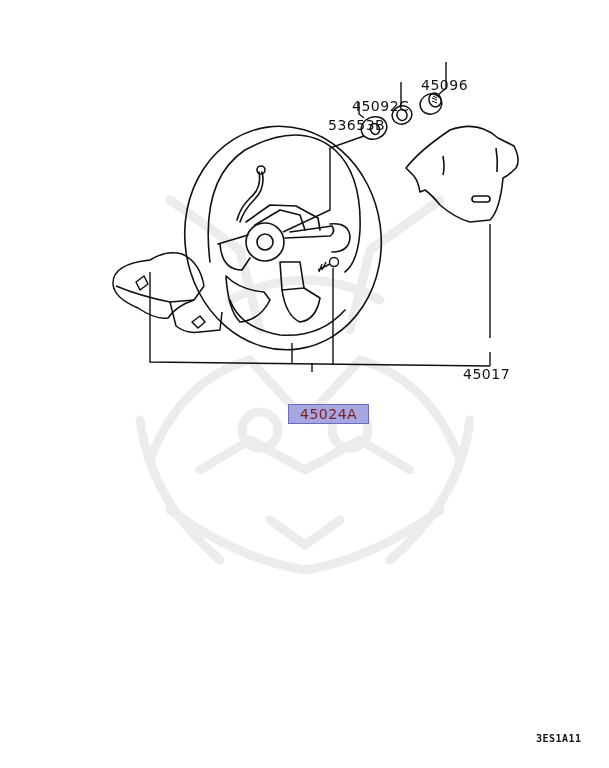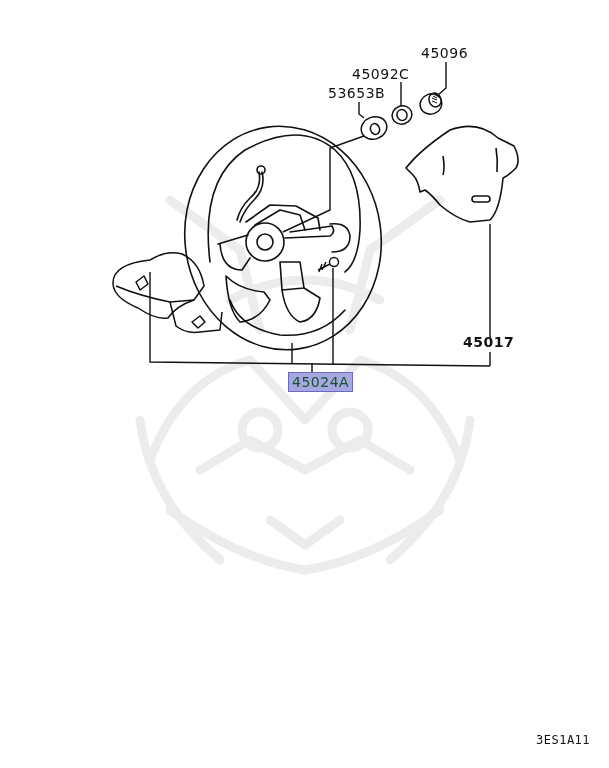--- a/index.html
+++ b/index.html
@@ -1,20 +1,20 @@
 <!DOCTYPE html>
 <html><head>
   <meta charset="utf-8">
   <style>
     html, body { margin: 0; padding: 0; background: #ffffff; }
     body { width: 609px; height: 768px; position: relative; overflow: hidden; font-family: "Liberation Sans", "DejaVu Sans", sans-serif; }
     #canvas { position: absolute; left: 0; top: 0; width: 609px; height: 768px; }
-    .part-label { position: absolute; font-family: "DejaVu Sans", "Liberation Sans", sans-serif; font-size: 14px; color: #111; letter-spacing: 0.5px; line-height: 16px; white-space: nowrap; cursor: pointer; }
-    .part-label.highlight { background: #a6a6e0; border: 1px solid #6b6bc4; color: #14532d; padding: 1px 3px; }
-    .ref-code { position: absolute; font-family: "DejaVu Sans Mono", "Liberation Mono", monospace; font-size: 12px; color: #111; letter-spacing: 0.5px; }
+    .part-label { position: absolute; font-family: "DejaVu Sans", "Liberation Sans", sans-serif; font-size: 14px; color: #111; letter-spacing: 0.5px; line-height: 16px; white-space: nowrap; cursor: pointer; margin-top: 32px; }
+    .part-label.highlight { background: #a6a6e0; border: 1px solid #6b6bc4; color: #7f1d1d; padding: 1px 11px; }
+    .ref-code { position: absolute; font-family: "DejaVu Sans Mono", "Liberation Mono", monospace; font-size: 10px; color: #111; letter-spacing: 0.5px; font-weight: bold; }
   </style>
 </head>
 <body>
 
 <svg id="canvas" viewBox="0 0 609 768" xmlns="http://www.w3.org/2000/svg">
 
   <g fill="none" stroke="#ececec" stroke-width="9" stroke-linejoin="round" stroke-linecap="round">
     <path d="M170 200 L240 250 L260 330"></path>
     <path d="M440 200 L370 250 L350 330"></path>
     <path d="M150 460 Q180 380 250 360 L305 420 L360 360 Q430 380 460 460"></path>
@@ -106,16 +106,16 @@
     <path d="M150 272 L150 362 L490 366"></path>
     <path d="M292 343 L292 363"></path>
     <path d="M333 268 L333 364"></path>
     <path d="M312 363 L312 372"></path>
   </g>
 </svg>
 
 <div class="part-label" style="left:421px; top:45px;">45096</div>
 <div class="part-label" style="left:352px; top:66px;">45092C</div>
 <div class="part-label" style="left:328px; top:85px;">53653B</div>
-<div class="part-label" style="left:463px; top:334px;font-weight:bold;">45017</div>
+<div class="part-label" style="left:463px; top:334px;">45017</div>
 <div class="part-label highlight" style="left:288px; top:372px;">45024A</div>
 
 <div class="ref-code" style="left:536px; top:733px;">3ES1A11</div>
 
 </body></html>

